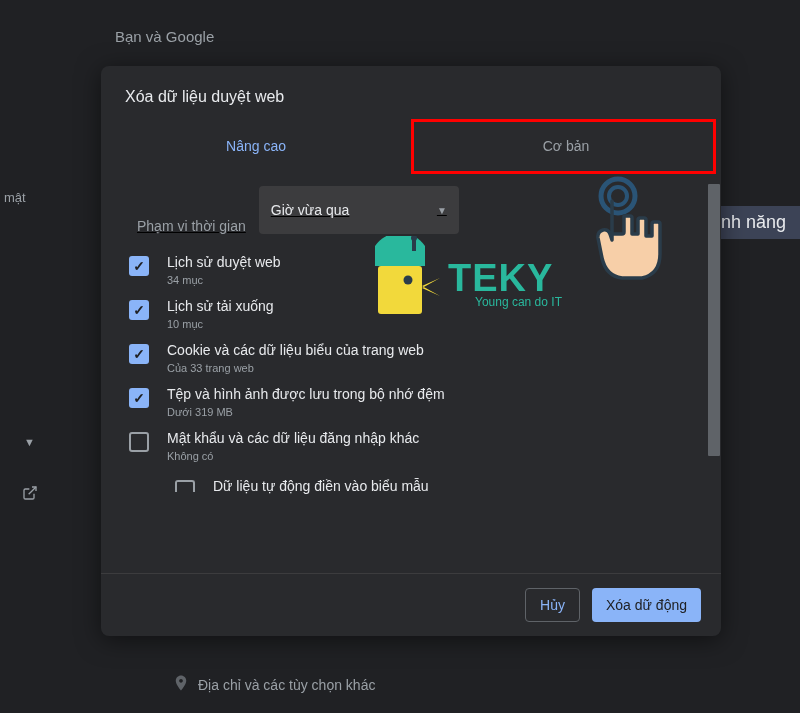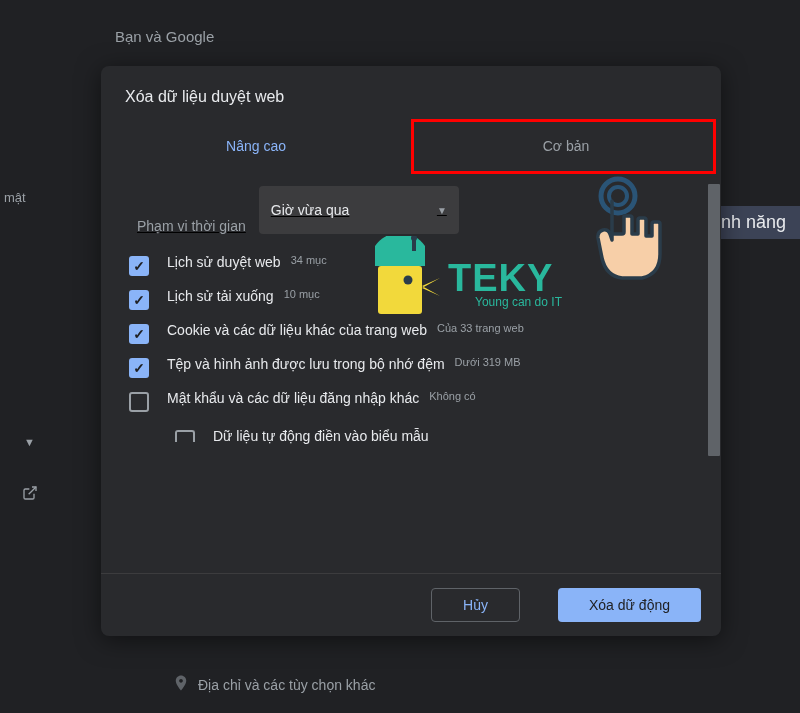--- a/index.html
+++ b/index.html
@@ -191,46 +191,45 @@
     .checkbox.unchecked {
       border: 2px solid #9aa0a6;
     }
     .checkmark {
       color: #202124;
       font-size: 14px;
       font-weight: bold;
     }
     .item-text {
       display: flex;
-      flex-direction: row;
-      gap: 10px;
+      flex-direction: column;
+      gap: 4px;
       justify-content: center;
     }
     .item-title {
       color: #e8eaed;
       font-size: 14px;
     }
     .item-sub {
       color: #9aa0a6;
       font-size: 11px;
     }
     .dialog-footer {
       border-top: 1px solid #3c3c3e;
       padding: 14px 20px;
       display: flex;
       justify-content: flex-end;
       gap: 12px;
     }
     .btn {
-      padding: 8px 31px;
+      padding: 8px 14px;
       border-radius: 4px;
       font-size: 14px;
       cursor: pointer;
       border: none;
-      margin-left: 26px;
     }
     .btn-cancel {
       background: transparent;
       color: #8ab4f8;
       border: 1px solid #5f6368;
     }
     .btn-primary {
       background: #8ab4f8;
       color: #202124;
     }
@@ -306,21 +305,21 @@
         <div class="item-text">
           <span class="item-title">Lịch sử tải xuống</span>
           <span class="item-sub">10 mục</span>
         </div>
       </div>
       <div class="item">
         <div class="checkbox checked">
             <span class="checkmark">✓</span>
           </div>
         <div class="item-text">
-          <span class="item-title">Cookie và các dữ liệu khác của trang web</span>
+          <span class="item-title">Cookie và các dữ liệu biểu của trang web</span>
           <span class="item-sub">Của 33 trang web</span>
         </div>
       </div>
       <div class="item">
         <div class="checkbox checked">
             <span class="checkmark">✓</span>
           </div>
         <div class="item-text">
           <span class="item-title">Tệp và hình ảnh được lưu trong bộ nhớ đệm</span>
           <span class="item-sub">Dưới 319 MB</span>

